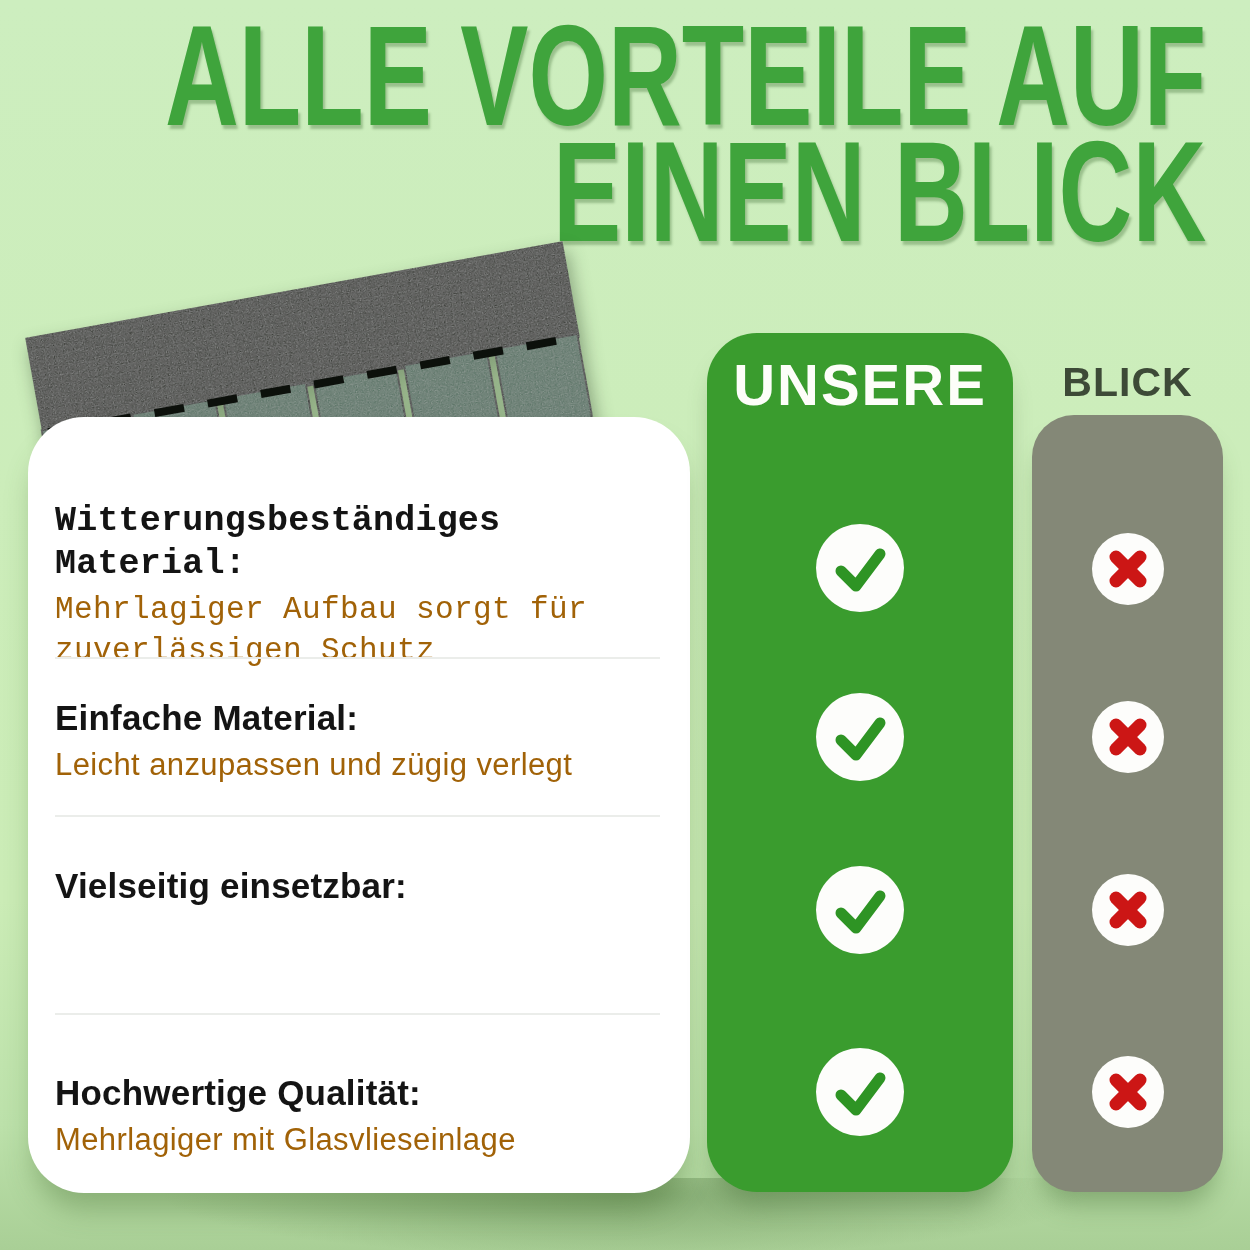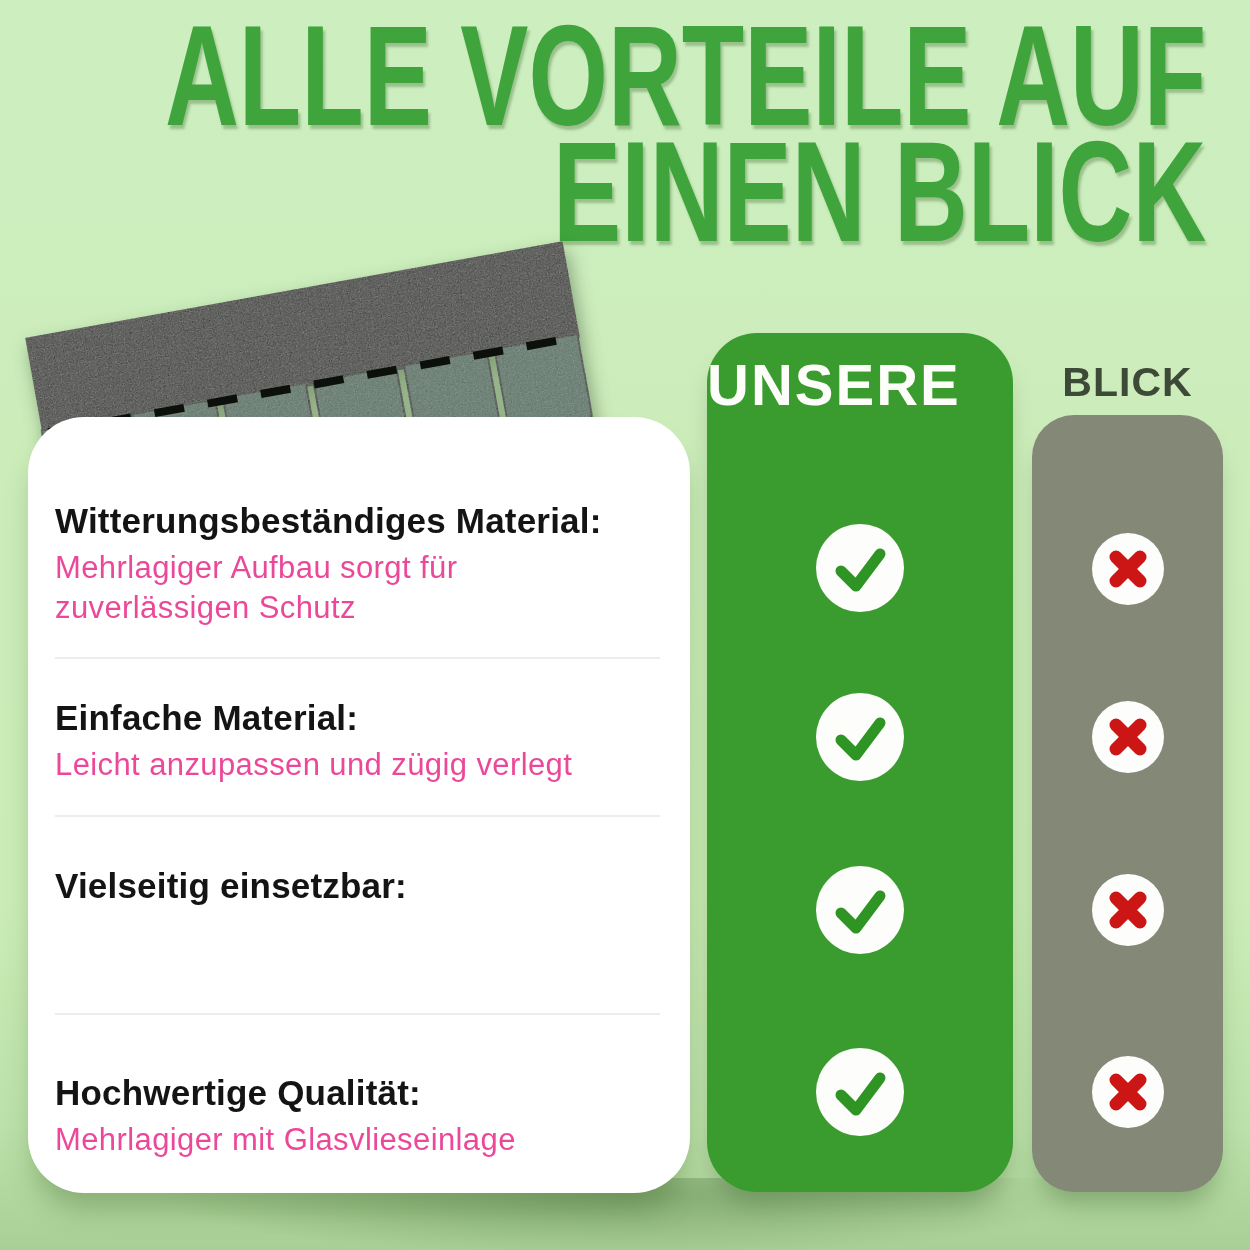--- a/index.html
+++ b/index.html
@@ -26,32 +26,32 @@
     filter:drop-shadow(4px 9px 9px rgba(15,35,12,.38));
   }
   
   .card{
     position:absolute;left:28px;top:417px;width:662px;height:776px;
     background:#ffffff;border-radius:56px;
     box-shadow:0 22px 28px -6px rgba(70,110,50,.38);
   }
   .feature{position:absolute;left:27px;right:18px;}
   .feature-title{font-size:35px;font-weight:bold;color:#141414;letter-spacing:.2px;line-height:1.22;}
-  .feature-desc{font-size:31px;color:#ec4899;letter-spacing:.4px;line-height:1.30;margin-top:5px;white-space:pre-line;}
-  .f1{top:83px;} .f2{top:280px;} .f3{top:448px;} .f4{top:643px;margin-top:12px;}
+  .feature-desc{font-size:31px;color:#a16207;letter-spacing:.4px;line-height:1.30;margin-top:5px;white-space:pre-line;}
+  .f1{top:83px;font-family:Liberation Mono, monospace;} .f2{top:280px;} .f3{top:448px;} .f4{top:643px;margin-top:12px;}
   .divider{position:absolute;left:27px;right:30px;height:2px;background:#ebedea;border:none;margin:0;}
   .d1{top:240px;} .d2{top:398px;} .d3{top:596px;}
   
   .col{position:absolute;box-shadow:0 20px 26px -8px rgba(60,100,45,.40);}
   .col-ours{
     left:707px;top:333px;width:306px;height:859px;
     background:#3a9c2e;border-radius:50px;
   }
   .col-ours-label{
-    margin-top:22px;text-align:left;color:#fdfef9;
+    margin-top:22px;text-align:center;color:#fdfef9;
     font-size:58px;font-weight:bold;letter-spacing:2px;line-height:1.05;
   }
   .col-others{
     left:1032px;top:415px;width:191px;height:777px;
     background:#848877;border-radius:42px;
   }
   .others-label{
     position:absolute;left:1032px;top:359px;width:191px;text-align:center;
     color:#3d4a37;font-size:41px;font-weight:bold;letter-spacing:1px;
   }

